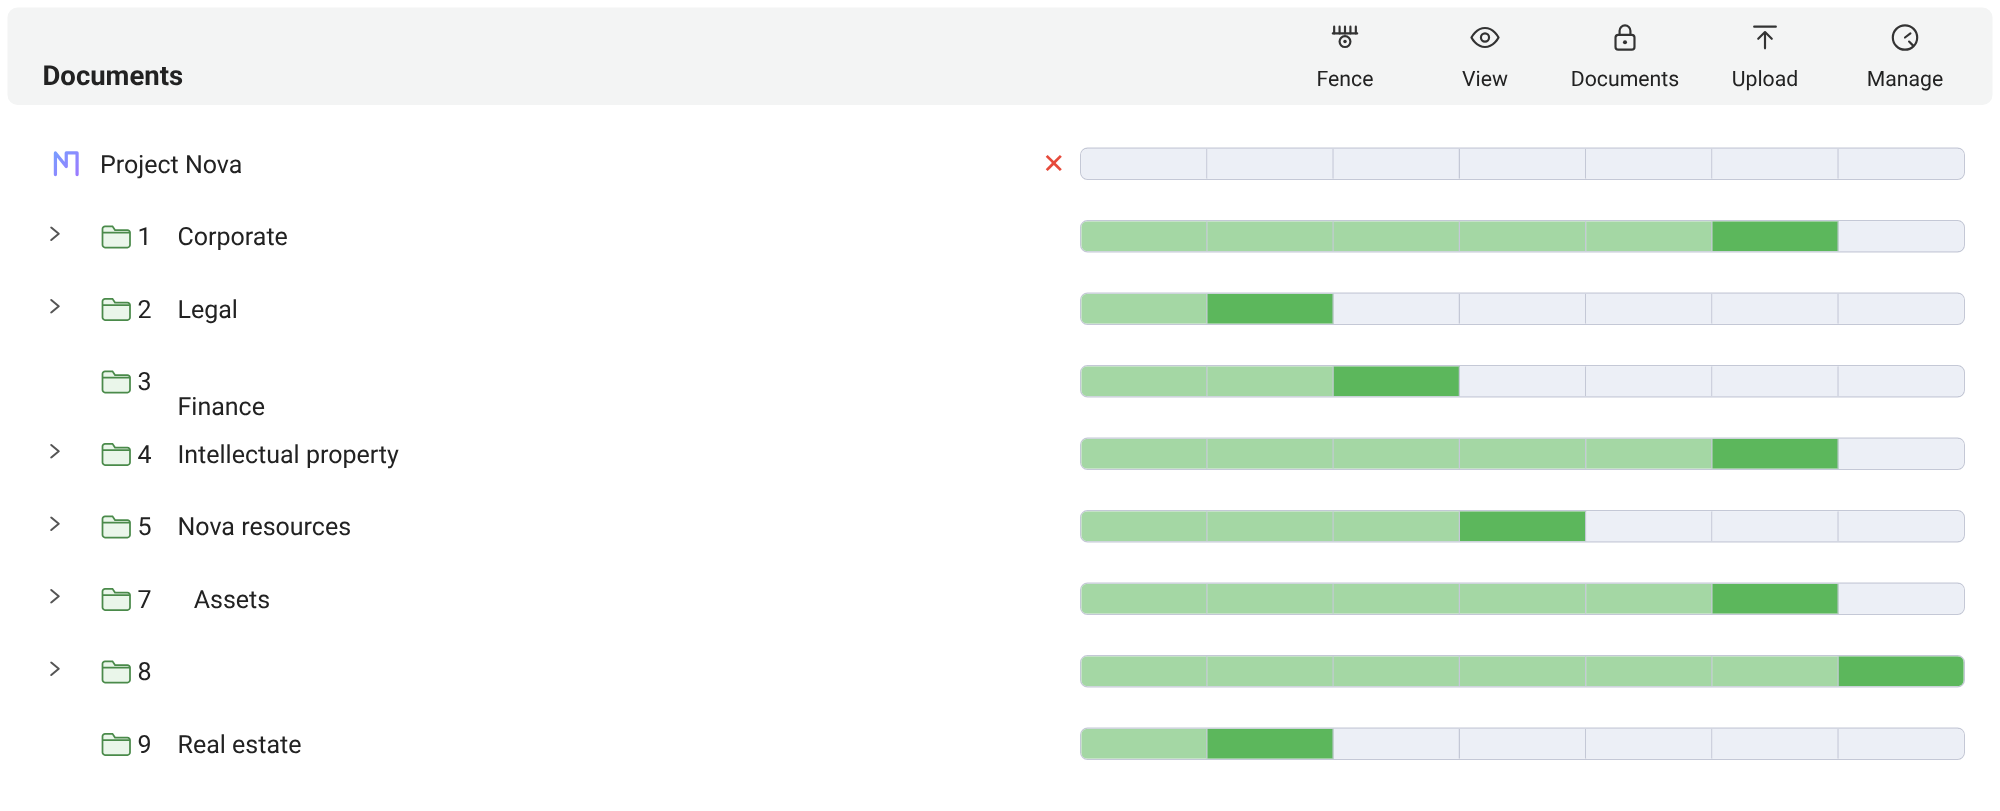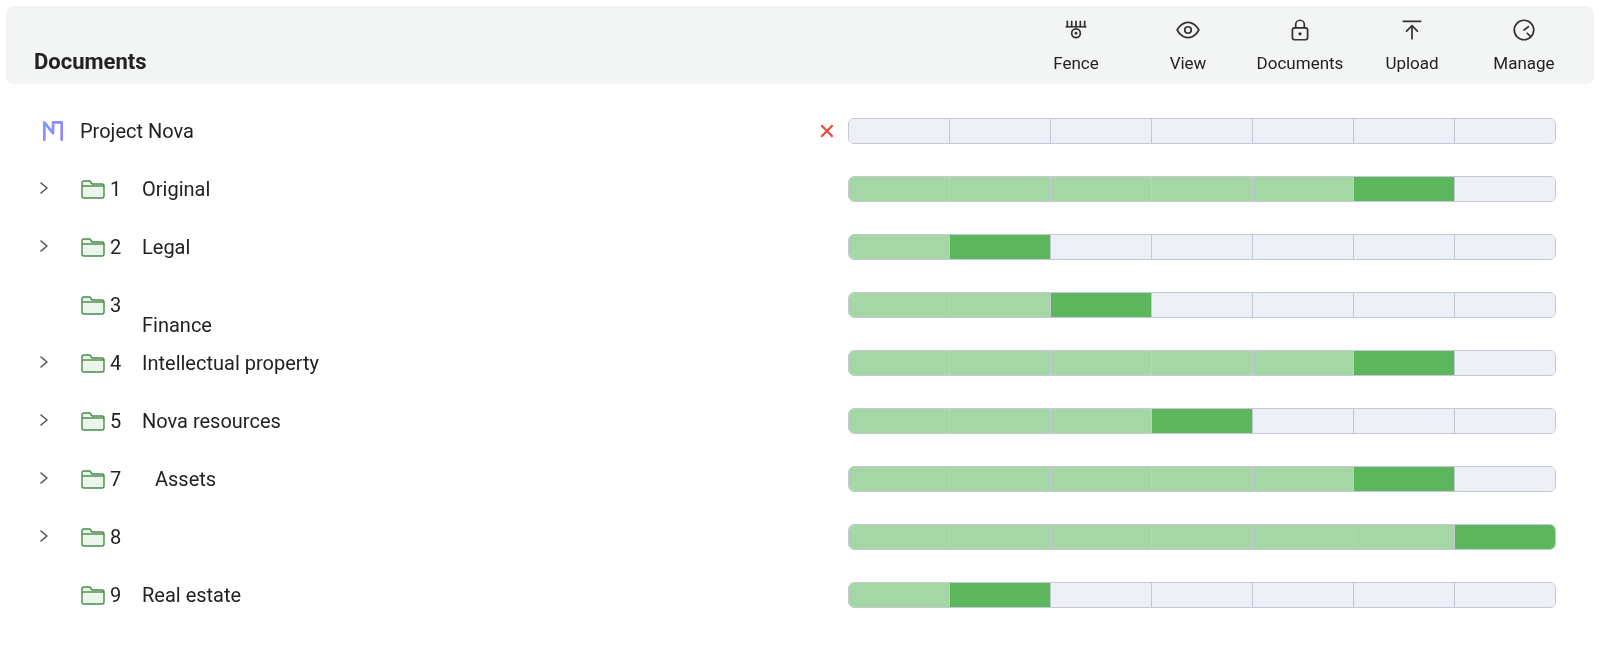--- a/index.html
+++ b/index.html
@@ -60,21 +60,21 @@
     stroke: #333;
     fill: none;
     stroke-width: 1.6;
     stroke-linecap: round;
     stroke-linejoin: round;
   }
   .action .label { margin-top: 6px; }
 
   
   .tree {
-    padding: 18px 44px 0 32px;
+    padding: 18px 28px 0 32px;
   }
   .row {
     display: flex;
     align-items: center;
     height: 58px;
   }
   .expander {
     width: 24px;
     display: flex;
     justify-content: center;
@@ -240,21 +240,21 @@
               <path d="M3 1l6 5-6 5" fill="none" stroke="#555" stroke-width="1.6" stroke-linecap="round" stroke-linejoin="round"></path>
             </svg></span>
         </div>
         <div class="node-icon">
   <svg width="26" height="22" viewBox="0 0 26 22">
     <path d="M2 5c0-1 1-2 2-2h6l2 3h10c1 0 2 1 2 2v10c0 1-1 2-2 2H4c-1 0-2-1-2-2V5z" fill="var(--folder-fill)" stroke="var(--folder-stroke)" stroke-width="1.4"></path>
     <path d="M2 8h22" stroke="var(--folder-stroke)" stroke-width="1.4"></path>
   </svg>
 </div>
         <div class="num-col">1</div>
-        <div class="label-col" style="margin-left: 6px;">Original</div>
+        <div class="label-col" style="margin-left: 6px;">Corporate</div>
         <div class="spacer"></div>
         <div style="width: 36px;"></div>
         <div class="perm-grid">
           <div class="perm-cell perm-light"></div>
           <div class="perm-cell perm-light" style="border-left: none;"></div>
           <div class="perm-cell perm-light" style="border-left: none;"></div>
           <div class="perm-cell perm-light" style="border-left: none;"></div>
           <div class="perm-cell perm-light" style="border-left: none;"></div>
           <div class="perm-cell perm-dark"></div>
           <div class="perm-cell perm-empty"></div>

